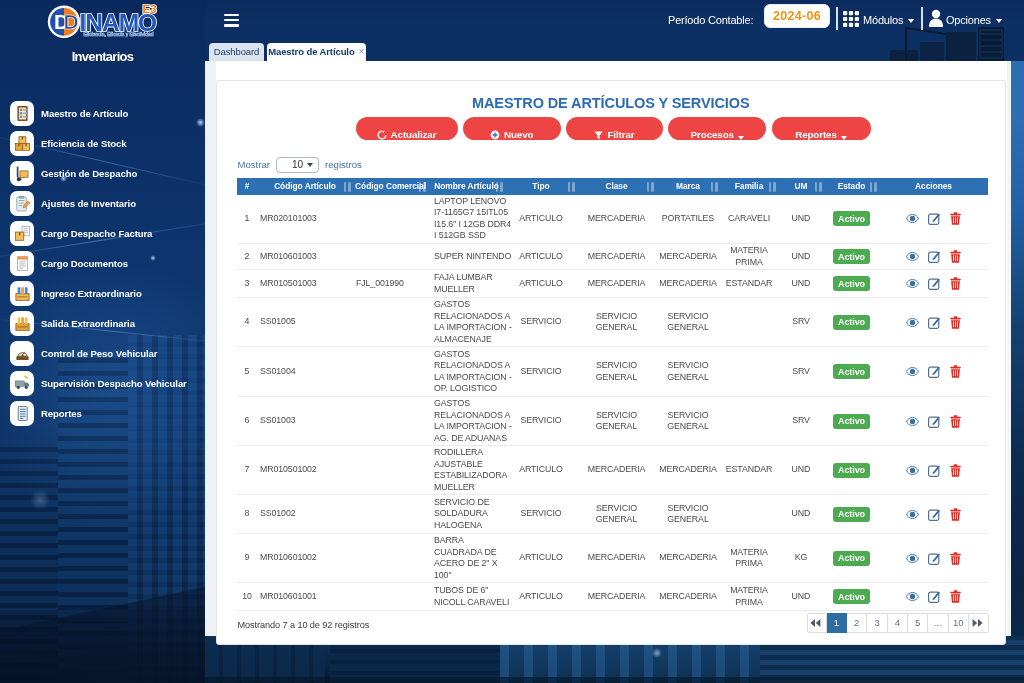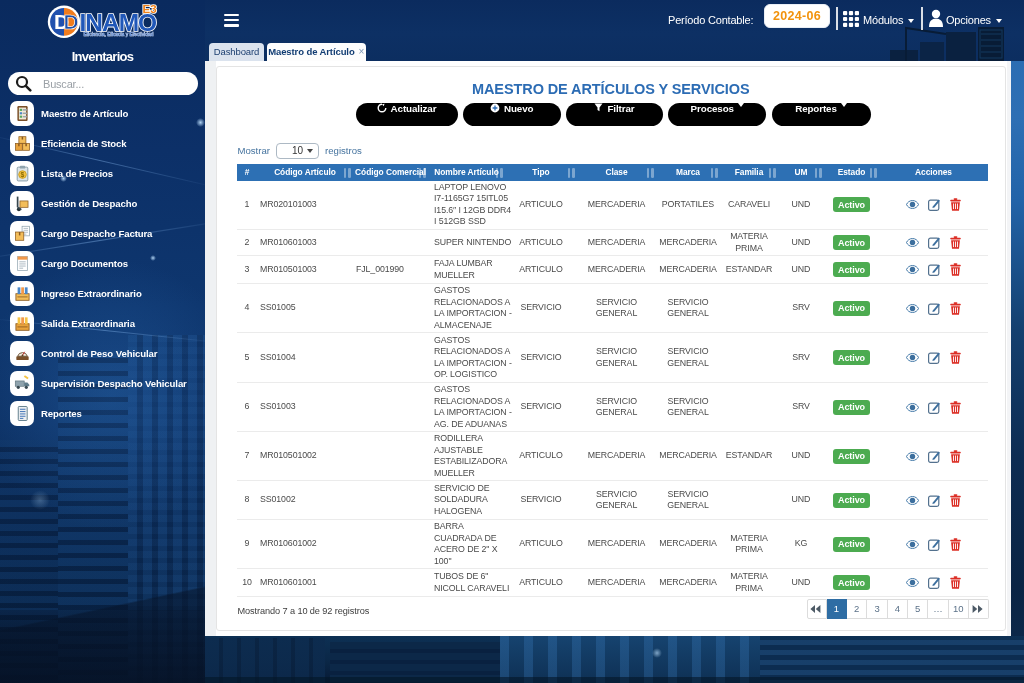--- a/index.html
+++ b/index.html
@@ -40,24 +40,24 @@
 .caret{display:inline-block;width:0;height:0;border-left:3.8px solid transparent;border-right:3.8px solid transparent;border-top:4.2px solid #fff;margin-left:5px;position:relative;top:-1px;}
 
 .tab{position:absolute;top:42.5px;height:18.5px;border-radius:4px 4px 0 0;font-size:9.5px;letter-spacing:-0.1px;display:flex;align-items:center;justify-content:center;white-space:nowrap;}
 #tab1{left:209px;width:55px;background:#dbe3ee;color:#1c3f70;text-align:center;}
 #tab2{left:266.5px;width:99.5px;background:#fdfdfd;color:#123d73;font-weight:bold;}
 #tab2 .x{color:#7f98b5;font-weight:normal;margin-left:4px;font-size:10px;}
 
 #content{position:absolute;left:205px;top:61px;width:806px;height:575px;background:#fff;}
 #gutterL{position:absolute;left:0;top:0;width:10.5px;height:575px;background:#eff1f3;}
 #gutterR{position:absolute;right:0;top:0;width:4px;height:575px;background:#f3f4f6;}
-#card{position:absolute;left:10.5px;top:5px;width:790.5px;height:565px;background:#fff;border:1px solid #e4e4e4;border-radius:3px;}
+#card{position:absolute;left:10.5px;top:19px;width:790.5px;height:565px;background:#fff;border:1px solid #e4e4e4;border-radius:3px;}
 #title{position:absolute;left:0;top:13.5px;width:100%;text-align:center;color:#2c6cb4;font-size:14.5px;font-weight:bold;letter-spacing:-0.1px;}
 #btnrow{position:absolute;left:139px;top:36px;width:515px;display:flex;justify-content:space-between;}
-.pbtn{height:22.5px;background:#000000;border-radius:11.5px;color:#fff;font-weight:bold;font-size:9.8px;letter-spacing:-0.1px;display:flex;align-items:flex-start;justify-content:center;white-space:nowrap;}
+.pbtn{height:22.5px;background:#ef4444;border-radius:11.5px;color:#fff;font-weight:bold;font-size:9.8px;letter-spacing:-0.1px;display:flex;align-items:flex-end;justify-content:center;white-space:nowrap;}
 .pbtn .caret{margin-left:4px;top:0;}
 #mostrar{position:absolute;left:21px;top:75.5px;color:#46749f;font-size:9.6px;display:flex;align-items:center;}
 #selbox{display:inline-flex;margin:0 6px;width:43px;height:16px;border:1px solid #adb9c4;border-radius:4px;color:#333;font-size:10px;align-items:center;justify-content:center;position:relative;}
 #selbox i{position:absolute;right:5px;top:5px;width:0;height:0;border-left:3.4px solid transparent;border-right:3.4px solid transparent;border-top:4px solid #444;}
 </style>
 <style>
 
 #tbl{position:absolute;left:20.5px;top:97px;width:751px;border-collapse:collapse;table-layout:fixed;}
 #tbl thead tr{height:16.5px;}
 #tbl th{background:#2d70b4;color:#fff;font-size:8.4px;letter-spacing:-0.05px;font-weight:bold;text-align:center;padding:0 2px;position:relative;white-space:nowrap;}
@@ -473,27 +473,20 @@
     <circle cx="17" cy="18.8" r="16.2" fill="#fff"></circle>
     <path d="M17 4.9 A13.9 13.9 0 0 0 17 32.7 Z" fill="#2050ae"></path>
     <path d="M17 4.9 A13.9 13.9 0 0 1 17 32.7 Z" fill="#f07c1e"></path>
     <text x="7" y="26.3" font-size="21" font-weight="bold" fill="#fff" font-family="Liberation Sans">D</text>
     <text x="16.5" y="26.3" font-size="21" font-weight="bold" fill="#1d4fa8" stroke="#fff" stroke-width="0.7" font-family="Liberation Sans">D</text>
     <text x="32.5" y="28" font-size="24.5" font-weight="bold" fill="#2057b8" stroke="#fff" stroke-width="1.7" letter-spacing="-1" paint-order="stroke" font-family="Liberation Sans">INAMO</text>
     <text x="95.5" y="9.5" font-size="11.5" font-weight="bold" fill="#f08018" stroke="#fff" stroke-width="1.7" paint-order="stroke" font-family="Liberation Sans">E3</text>
     <text x="36.5" y="33.4" font-size="4.9" fill="#2a62c2" stroke="#fff" stroke-width="0.45" paint-order="stroke" font-family="Liberation Sans">Eficiencia, Eficacia y Efectividad</text>
   </svg>
   <div id="invtitle">Inventarios</div>
-  <div id="search">
-    <svg width="17" height="17" viewBox="0 0 17 17">
-          <circle cx="7" cy="7" r="5" fill="none" stroke="#1d1d1d" stroke-width="2.2"></circle>
-          <path d="M10.8 10.8 L15.3 15.3" stroke="#1d1d1d" stroke-width="2.6" stroke-linecap="round"></path>
-        </svg>
-    <span>Buscar...</span>
-  </div>
 <div id="menu">
 <div class="mi">
           <div class="ibox">
             <svg width="17" height="17" viewBox="0 0 16 16">
               <rect x="3.2" y="1" width="9.6" height="14" rx="1" fill="#7a4f28"></rect>
               <rect x="4.6" y="2.4" width="6.8" height="11.2" fill="#f2ead8"></rect>
               <rect x="5.4" y="3.6" width="2.2" height="2" fill="#58a85e"></rect>
               <rect x="8.2" y="3.9" width="4" height="1.4" fill="#9aa4ad"></rect>
               <rect x="5.4" y="6.8" width="2.2" height="2" fill="#4a87c8"></rect>
               <rect x="8.2" y="7.1" width="4" height="1.4" fill="#9aa4ad"></rect>
@@ -510,38 +503,38 @@
               <rect x="1.4" y="8" width="6.4" height="6.4" fill="#e8a33d" stroke="#8a5a20" stroke-width="0.7"></rect>
               <rect x="8.2" y="8" width="6.4" height="6.4" fill="#f3bd59" stroke="#8a5a20" stroke-width="0.7"></rect>
               <path d="M7.9 1.6v2.6M4.6 8v2.6M11.4 8v2.6" stroke="#8a5a20" stroke-width="1.4"></path>
             </svg>
           </div>
           <span class="lbl">Eficiencia de Stock</span>
         </div>
 <div class="mi">
           <div class="ibox">
             <svg width="17" height="17" viewBox="0 0 16 16">
-              <rect x="3" y="2" width="10" height="13" rx="1" fill="#dde4e8" stroke="#7b919e" stroke-width="0.8"></rect>
-              <rect x="5.5" y="0.8" width="5" height="2.6" rx="0.8" fill="#90a4ae"></rect>
-              <circle cx="8" cy="9" r="3.6" fill="#f6c445" stroke="#c59a1a" stroke-width="0.8"></circle>
-              <text x="8" y="11.2" font-size="6.5" font-weight="bold" fill="#8a6a00" text-anchor="middle" font-family="Liberation Sans">$</text>
-            </svg>
-          </div>
-          <span class="lbl">Lista de Precios</span>
-        </div>
-<div class="mi">
-          <div class="ibox">
-            <svg width="17" height="17" viewBox="0 0 16 16">
               <path d="M3.4 1.5 V11.5" stroke="#37474f" stroke-width="1.6"></path>
               <circle cx="4.6" cy="13.4" r="1.9" fill="#263238"></circle>
               <rect x="5.6" y="5.6" width="7.6" height="6" fill="#f3bd59" stroke="#8a5a20" stroke-width="0.7"></rect>
               <path d="M3.4 11.5 L7 13.8" stroke="#37474f" stroke-width="1.3"></path>
             </svg>
           </div>
           <span class="lbl">Gestión de Despacho</span>
+        </div>
+<div class="mi">
+          <div class="ibox">
+            <svg width="17" height="17" viewBox="0 0 16 16">
+              <rect x="2.6" y="2" width="9" height="13" rx="1" fill="#e8edf0" stroke="#8aa0ac" stroke-width="0.8"></rect>
+              <rect x="4.6" y="0.8" width="5" height="2.6" rx="0.8" fill="#90a4ae"></rect>
+              <path d="M4.4 5.2h5.4M4.4 7.6h5.4M4.4 10h3.4" stroke="#9aa8b2" stroke-width="0.9"></path>
+              <path d="M9 9.8 L13.2 5.6 L15 7.4 L10.8 11.6 L8.6 12.2 Z" fill="#f2994a" stroke="#b26a20" stroke-width="0.5"></path>
+            </svg>
+          </div>
+          <span class="lbl">Ajustes de Inventario</span>
         </div>
 <div class="mi">
           <div class="ibox">
             <svg width="17" height="17" viewBox="0 0 16 16">
               <rect x="7.6" y="1.2" width="7" height="9" fill="#fff" stroke="#90a4ae" stroke-width="0.7"></rect>
               <path d="M9 3.2h4.2M9 5h4.2M9 6.8h4.2M9 8.6h2.6" stroke="#a9b6bf" stroke-width="0.8"></path>
               <rect x="1.4" y="6.6" width="7.8" height="7.8" fill="#f3bd59" stroke="#8a5a20" stroke-width="0.7"></rect>
               <path d="M5.3 6.6v3.2" stroke="#8a5a20" stroke-width="1.4"></path>
             </svg>
           </div>

